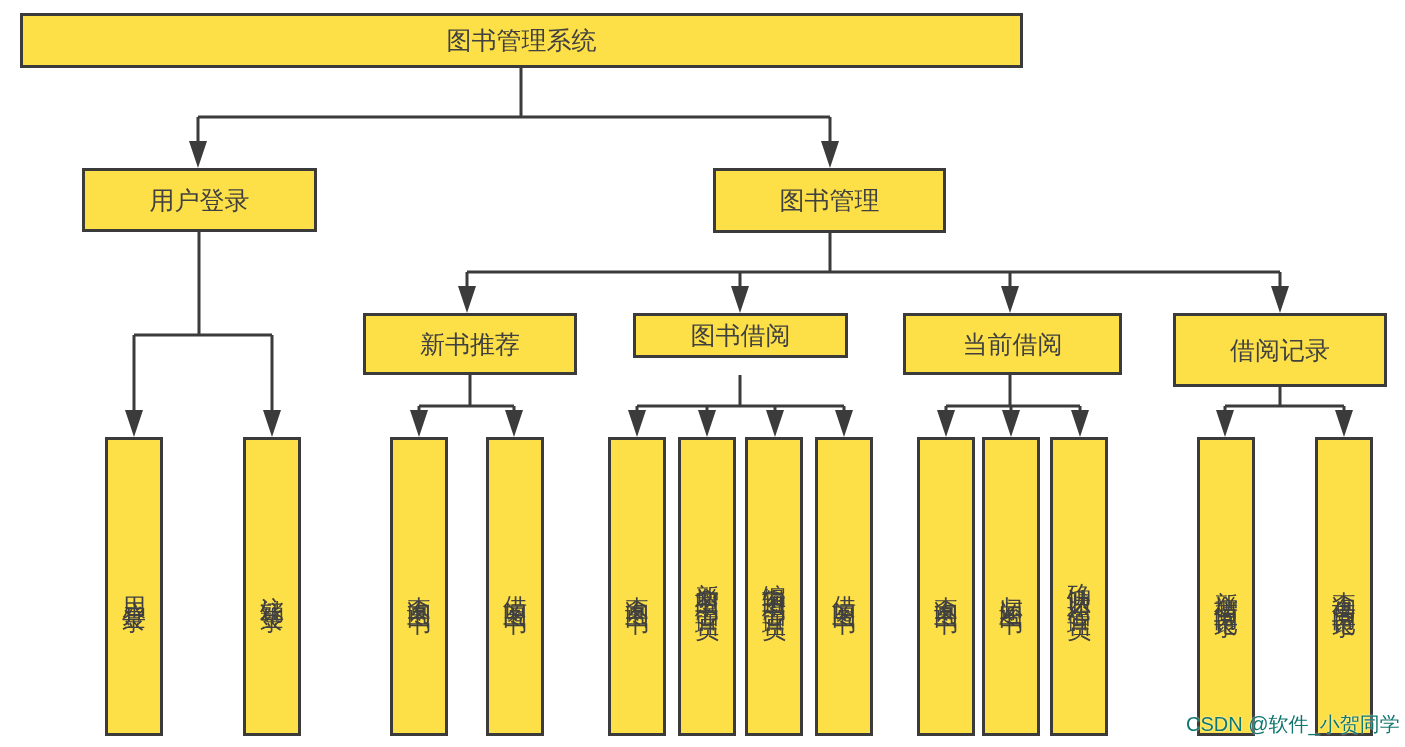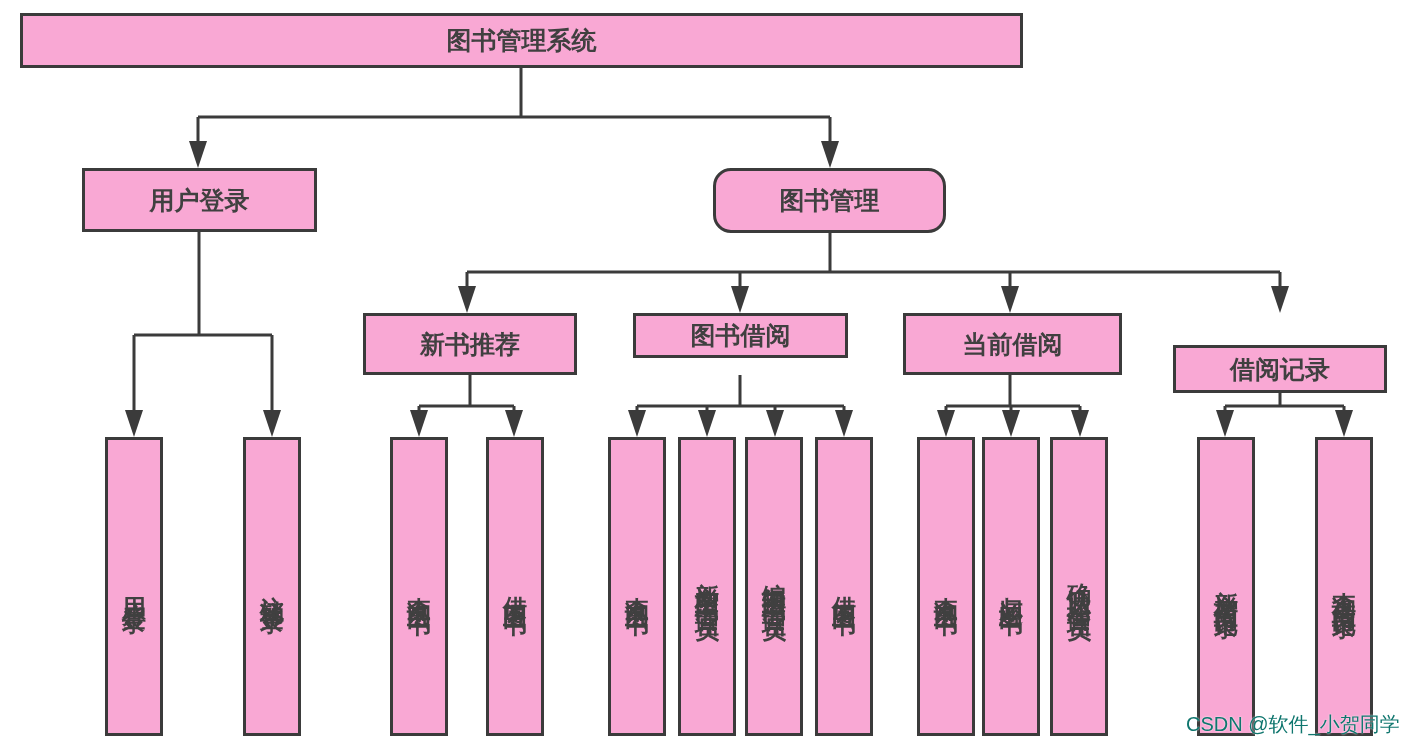--- a/index.html
+++ b/index.html
@@ -2,39 +2,39 @@
 <html><head>
 <meta charset="utf-8">
 <style>
   html,body{margin:0;padding:0;background:#fff;}
   .canvas{
     position:relative;width:1405px;height:747px;background:#ffffff;
     font-family:"Liberation Sans","DejaVu Sans",sans-serif;overflow:hidden;
   }
   .connectors{position:absolute;left:0;top:0;}
   .node{
-    position:absolute;box-sizing:border-box;border:3px solid #3b3b3b;background:#f9a8d4;
+    position:absolute;box-sizing:border-box;border:3px solid #3b3b3b;background:#fde047;
     display:flex;align-items:center;justify-content:center;
-    font-size:25px;color:#404040;white-space:nowrap;font-weight:bold;
+    font-size:25px;color:#404040;white-space:nowrap;
   }
   .leaf{font-size:24px;}
   .vtext{
     writing-mode:vertical-rl;letter-spacing:5px;font-size:24px;color:#404040;
     line-height:1;max-height:288px;
   }
   
   .n-root{left:20px;top:13px;width:1003px;height:55px;}
   
   .n-user{left:82px;top:168px;width:235px;height:64px;}
-  .n-mgmt{left:713px;top:168px;width:233px;height:65px;border-radius:18px;}
+  .n-mgmt{left:713px;top:168px;width:233px;height:65px;}
   
   .n-newbook{left:363px;top:313px;width:214px;height:62px;}
   .n-borrow{left:633px;top:313px;width:215px;height:45px;}
   .n-current{left:903px;top:313px;width:219px;height:62px;}
-  .n-records{left:1173px;top:313px;width:214px;height:48px;margin-top:32px;}
+  .n-records{left:1173px;top:313px;width:214px;height:74px;}
   
   .lf{top:437px;width:58px;height:299px;}
   .l1{left:105px;}  .l2{left:243px;}
   .l3{left:390px;}  .l4{left:486px;}
   .l5{left:608px;}  .l6{left:678px;}  .l7{left:745px;}  .l8{left:815px;}
   .l9{left:917px;}  .l10{left:982px;} .l11{left:1050px;}
   .l12{left:1197px;}.l13{left:1315px;}
   .watermark{
     position:absolute;left:1186px;top:711px;z-index:5;
     font-size:20px;color:#0f766e;white-space:nowrap;

